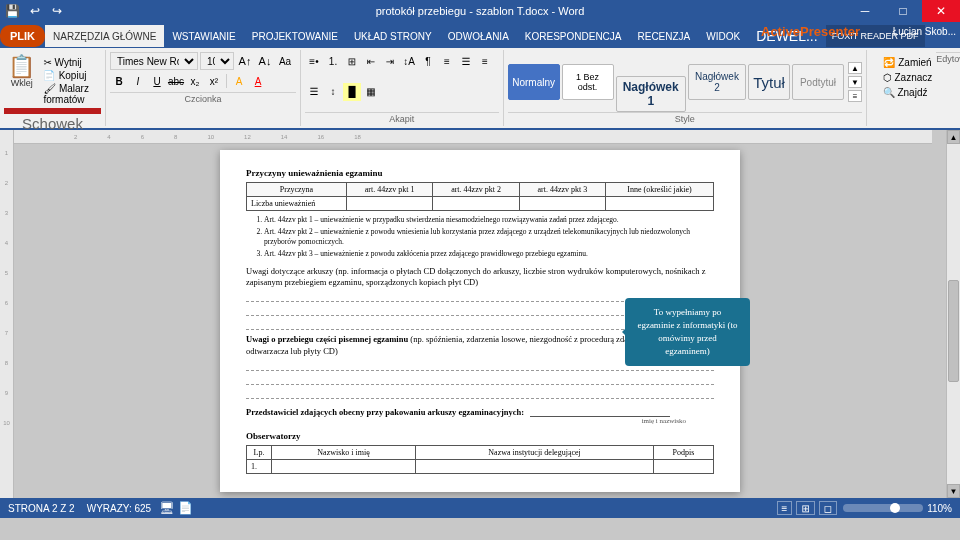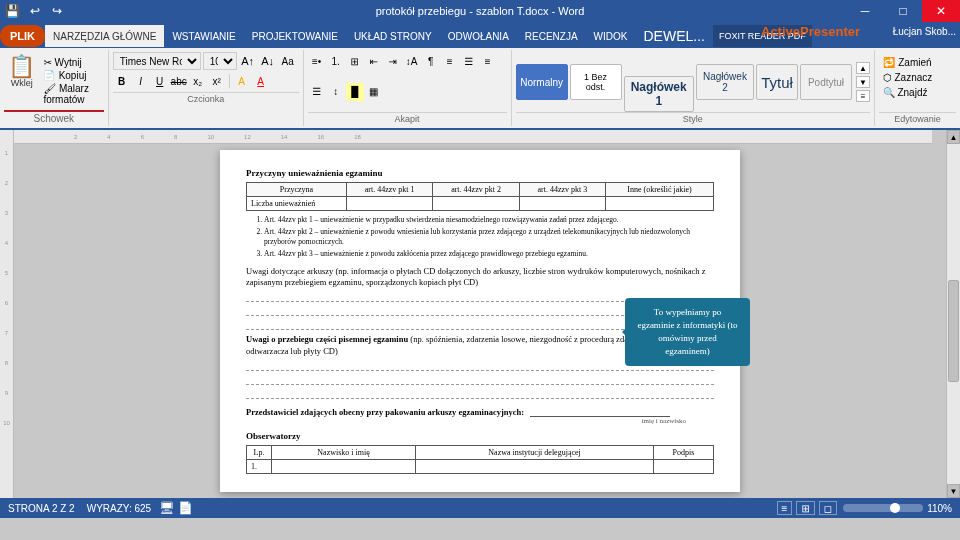--- a/index.html
+++ b/index.html
@@ -70,20 +70,21 @@
   </div>
 </div>
 
 <div style="background:#2b579a; display:flex; padding-top:3px; position:relative; height:26px;">
   <div style="background:#cc4400; padding:4px 10px; color:white; font-size:11px; font-weight:bold; cursor:pointer; height:22px; display:flex; align-items:center;border-radius:10px;">PLIK</div>
   <div style="background:#f0f0f0; padding:4px 8px; font-size:10px; color:#333; cursor:pointer; height:22px; display:flex; align-items:center;">NARZĘDZIA GŁÓWNE</div>
   <div style="padding:4px 8px; font-size:10px; color:white; cursor:pointer; height:22px; display:flex; align-items:center;">WSTAWIANIE</div>
   <div style="padding:4px 8px; font-size:10px; color:white; cursor:pointer; height:22px; display:flex; align-items:center;">PROJEKTOWANIE</div>
   <div style="padding:4px 8px; font-size:10px; color:white; cursor:pointer; height:22px; display:flex; align-items:center;">UKŁAD STRONY</div>
   <div style="padding:4px 8px; font-size:10px; color:white; cursor:pointer; height:22px; display:flex; align-items:center;">ODWOŁANIA</div>
+  <div style="padding:4px 8px; font-size:10px; color:white; cursor:pointer; height:22px; display:flex; align-items:center;">KORESPONDENCJA</div>
   <div style="padding:4px 8px; font-size:10px; color:white; cursor:pointer; height:22px; display:flex; align-items:center;">RECENZJA</div>
   <div style="padding:4px 8px; font-size:10px; color:white; cursor:pointer; height:22px; display:flex; align-items:center;">WIDOK</div>
   <div style="padding:4px 8px; font-size:14px; color:white; cursor:pointer; height:22px; display:flex; align-items:center;">DEWEL...</div>
 
   <div style="padding:3px 6px; font-size:9px; color:white; cursor:pointer; height:22px; display:flex; align-items:center; background:rgba(0,0,0,0.2);">FOXIT READER PDF</div>
 
   <div style="position:absolute; right:100px; top:2px; color:#e85d10; font-size:13px; font-weight:bold;">ActivePresenter</div>
 
   <div style="position:absolute; right:4px; top:4px; color:white; font-size:10px;">Łucjan Skob...</div>
 </div>
@@ -95,21 +96,21 @@
       <div style="display:flex; flex-direction:column; align-items:center; padding:2px 4px; cursor:pointer; border-radius:2px;">
         <div style="font-size:22px; line-height:1;">📋</div>
         <div style="font-size:9px; color:#333;">Wklej</div>
       </div>
       <div style="display:flex; flex-direction:column; padding:2px;">
         <div style="font-size:10px; padding:1px 2px; cursor:pointer;">✂ <span>Wytnij</span></div>
         <div style="font-size:10px; padding:1px 2px; cursor:pointer;">📄 <span>Kopiuj</span></div>
         <div style="font-size:10px; padding:1px 2px; cursor:pointer;">🖌 <span>Malarz formatów</span></div>
       </div>
     </div>
-    <div style="font-size:10px; color:#666; text-align:center; border-top:2px solid #b91c1c; padding-top:1px;">Schowek</div>
+    <div style="font-size:15px; color:#666; text-align:center; border-top:6px solid #b91c1c; padding-top:1px;">Schowek</div>
   </div>
 
   <div style="display:flex; flex-direction:column; border-right:1px solid #d0d0d0; padding:2px 4px; min-width:195px;">
     <div style="display:flex; gap:2px; align-items:center; margin-bottom:2px;">
       <select style="height:18px; font-size:10px; border:1px solid #ccc; width:88px; padding:0 2px;">
         <option>Times New Ro</option>
       </select>
       <select style="height:18px; font-size:10px; border:1px solid #ccc; width:34px; padding:0 2px;">
         <option>10</option>
       </select>
@@ -161,21 +162,21 @@
       <div style="padding:2px 5px; font-size:10px; cursor:pointer; border-radius:2px; min-width:52px; text-align:center; height:36px; display:flex; align-items:center; justify-content:center; color:#888; border:1px solid #bbb;">Podtytuł</div>
       <div style="display:flex; flex-direction:column; gap:2px; margin-left:2px;">
         <button style="height:12px; width:14px; font-size:8px; border:1px solid #bbb; background:white; cursor:pointer;">▲</button>
         <button style="height:12px; width:14px; font-size:8px; border:1px solid #bbb; background:white; cursor:pointer;">▼</button>
         <button style="height:12px; width:14px; font-size:8px; border:1px solid #bbb; background:white; cursor:pointer;">≡</button>
       </div>
     </div>
     <div style="font-size:9px; color:#666; text-align:center; border-top:1px solid #d0d0d0; padding-top:1px;">Style</div>
   </div>
 
-  <div style="display:flex; flex-direction:column; padding:2px 4px; min-width:85px;">
+  <div style="display:flex; flex-direction:row; padding:2px 4px; min-width:85px;margin-left:8px;">
     <div style="display:flex; flex-direction:column; gap:2px; flex:1; padding-top:4px;">
       <div style="font-size:10px; cursor:pointer; padding:1px 4px; white-space:nowrap;">🔁 Zamień</div>
       <div style="font-size:10px; cursor:pointer; padding:1px 4px; white-space:nowrap;">⬡ Zaznacz</div>
       <div style="font-size:10px; cursor:pointer; padding:1px 4px; white-space:nowrap; display:flex; align-items:center; gap:2px;">
         <span>🔍</span> Znajdź
       </div>
     </div>
     <div style="font-size:9px; color:#666; text-align:center; border-top:1px solid #d0d0d0; padding-top:1px;">Edytowanie</div>
   </div>
 

